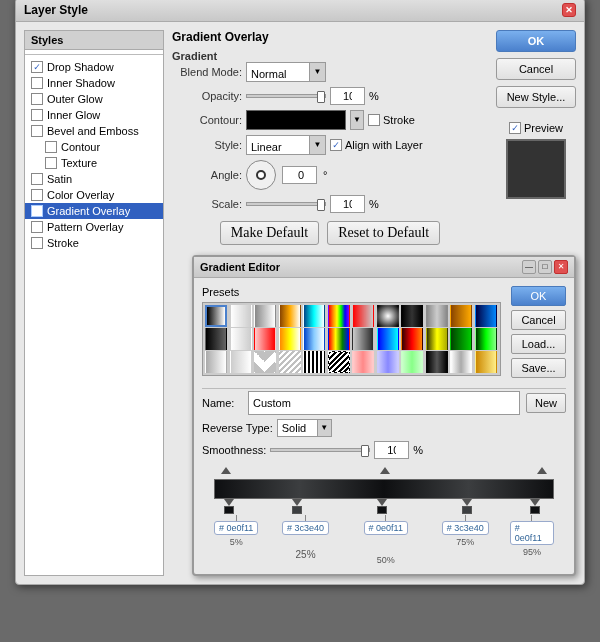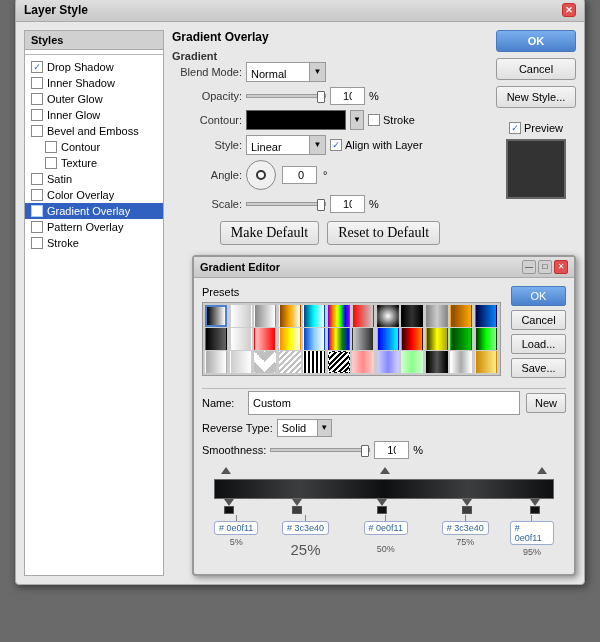--- a/index.html
+++ b/index.html
@@ -876,27 +876,27 @@
 
             <div style="position:absolute;left:0%;display:flex;flex-direction:column;align-items:center;">
               <div style="width:1px;height:6px;background:#888;"></div>
               <div style="background:white;border:1px solid #99aacc;border-radius:3px;padding:1px 4px;color:#336699;font-size:9px;"># 0e0f11</div>
               <div style="color:#555;font-size:9px;margin-top:2px;">5%</div>
             </div>
 
             <div style="position:absolute;left:20%;display:flex;flex-direction:column;align-items:center;">
               <div style="width:1px;height:6px;background:#888;"></div>
               <div style="background:white;border:1px solid #99aacc;border-radius:3px;padding:1px 4px;color:#336699;font-size:9px;"># 3c3e40</div>
-              <div style="color:#555;font-size:15px;margin-top:6px;">25%</div>
+              <div style="color:#555;font-size:10px;margin-top:14px;">25%</div>
             </div>
 
             <div style="position:absolute;left:44%;display:flex;flex-direction:column;align-items:center;">
               <div style="width:1px;height:6px;background:#888;"></div>
               <div style="background:white;border:1px solid #99aacc;border-radius:3px;padding:1px 4px;color:#336699;font-size:9px;"># 0e0f11</div>
-              <div style="color:#555;font-size:9px;margin-top:9px;">50%</div>
+              <div style="color:#555;font-size:9px;margin-top:20px;">50%</div>
             </div>
 
             <div style="position:absolute;left:67%;display:flex;flex-direction:column;align-items:center;">
               <div style="width:1px;height:6px;background:#888;"></div>
               <div style="background:white;border:1px solid #99aacc;border-radius:3px;padding:1px 4px;color:#336699;font-size:9px;"># 3c3e40</div>
               <div style="color:#555;font-size:9px;margin-top:2px;">75%</div>
             </div>
 
             <div style="position:absolute;left:87%;display:flex;flex-direction:column;align-items:center;">
               <div style="width:1px;height:6px;background:#888;"></div>

